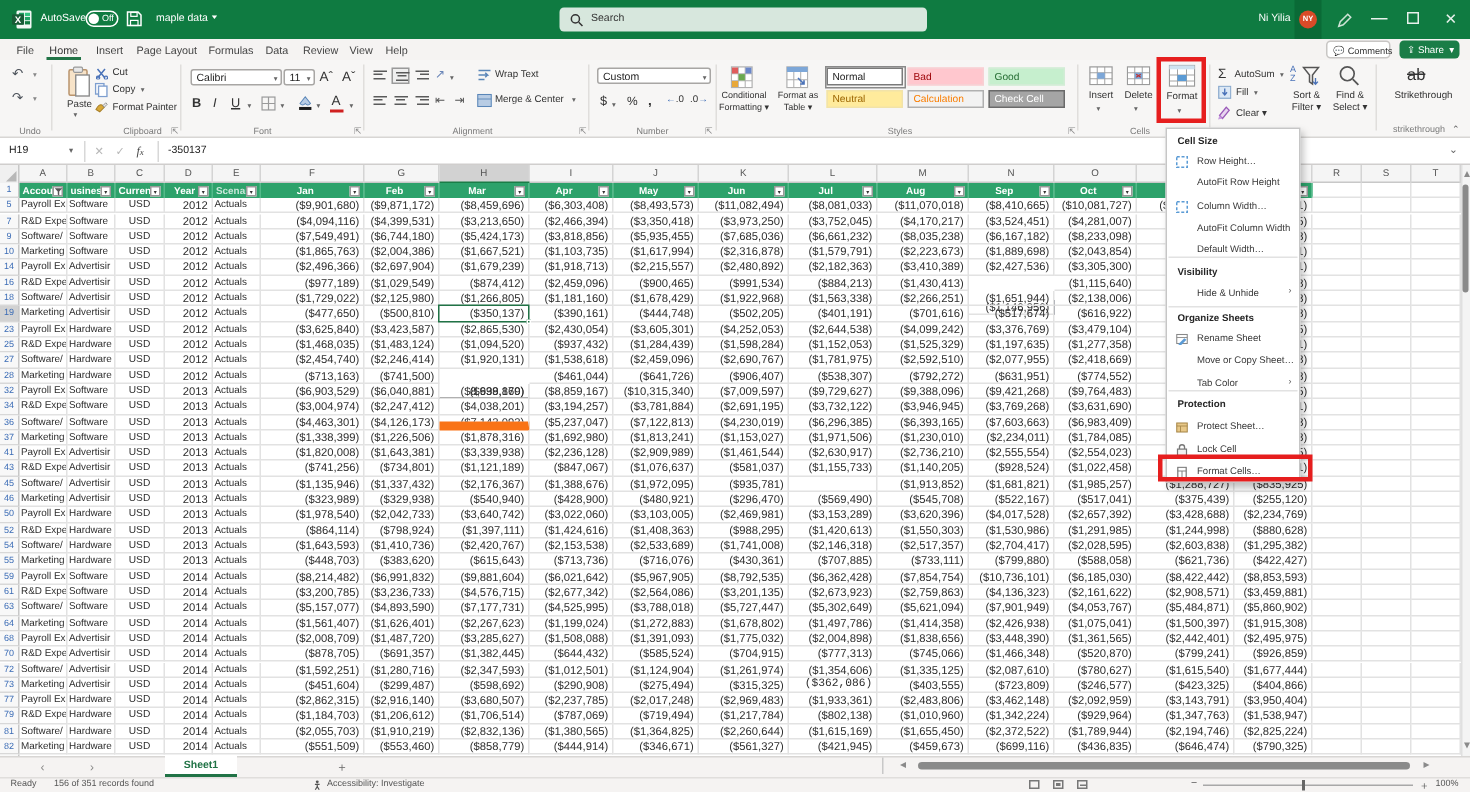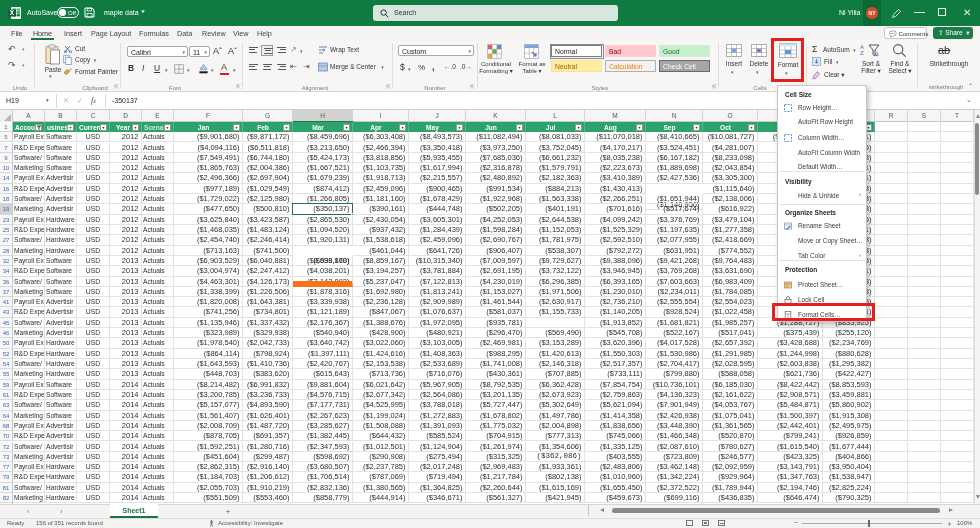--- a/index.html
+++ b/index.html
@@ -446,21 +446,21 @@
 <div class="ab" style="left:110px;top:20.51px;width:32px;height:10.31px;border-right:1px solid #e2e2e2;border-bottom:1px solid #e2e2e2;font-size:7.5px;color:#2e2e2e;line-height:9.81px;overflow:hidden;">
         <div class="ab tt" style="right:2.5px;top:0;">2012</div>
       </div>
 <div class="ab" style="left:142px;top:20.51px;width:32px;height:10.31px;border-right:1px solid #e2e2e2;border-bottom:1px solid #e2e2e2;font-size:7.5px;color:#2e2e2e;line-height:9.81px;overflow:hidden;">
         <div class="ab tt" style="left:1px;top:0;font-size:6.6px;">Actuals</div>
       </div>
 <div class="ab" style="left:174px;top:20.51px;width:69px;height:10.31px;border-right:1px solid #e2e2e2;border-bottom:1px solid #e2e2e2;font-size:7.5px;color:#2e2e2e;line-height:9.81px;overflow:hidden;">
         <div class="ab tt" style="right:2.5px;top:0;">($4,094,116)</div>
       </div>
 <div class="ab" style="left:243px;top:20.51px;width:50px;height:10.31px;border-right:1px solid #e2e2e2;border-bottom:1px solid #e2e2e2;font-size:7.5px;color:#2e2e2e;line-height:9.81px;overflow:hidden;">
-        <div class="ab tt" style="right:2.5px;top:0;">($6,511,818)</div>
+        <div class="ab tt" style="right:2.5px;top:0;">($4,399,531)</div>
       </div>
 <div class="ab" style="left:293px;top:20.51px;width:60px;height:10.31px;border-right:1px solid #e2e2e2;border-bottom:1px solid #e2e2e2;font-size:7.5px;color:#2e2e2e;line-height:9.81px;overflow:hidden;">
         <div class="ab tt" style="right:2.5px;top:0;">($3,213,650)</div>
       </div>
 <div class="ab" style="left:353px;top:20.51px;width:56px;height:10.31px;border-right:1px solid #e2e2e2;border-bottom:1px solid #e2e2e2;font-size:7.5px;color:#2e2e2e;line-height:9.81px;overflow:hidden;">
         <div class="ab tt" style="right:2.5px;top:0;">($2,466,394)</div>
       </div>
 <div class="ab" style="left:409px;top:20.51px;width:57px;height:10.31px;border-right:1px solid #e2e2e2;border-bottom:1px solid #e2e2e2;font-size:7.5px;color:#2e2e2e;line-height:9.81px;overflow:hidden;">
         <div class="ab tt" style="right:2.5px;top:0;">($3,350,418)</div>
       </div>

